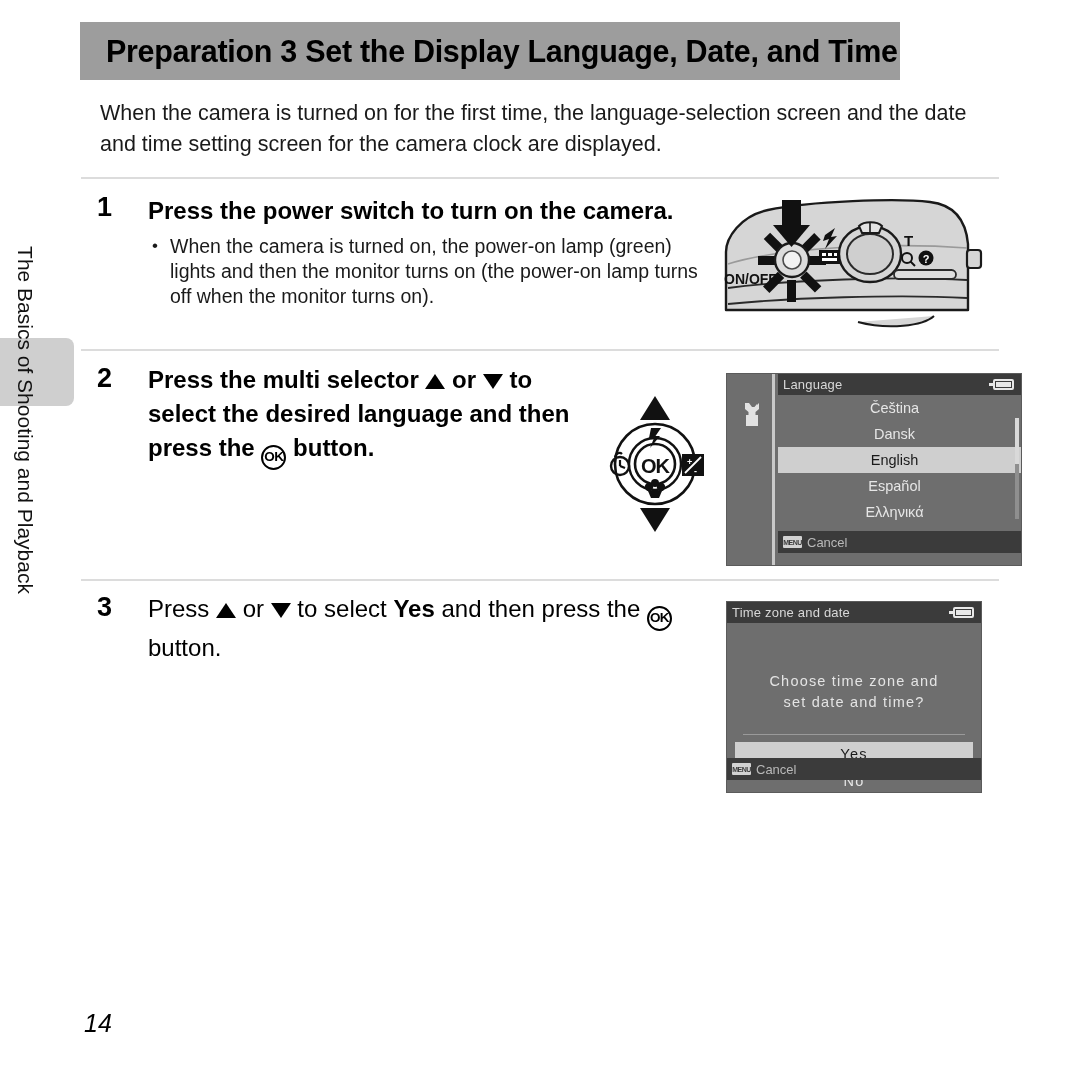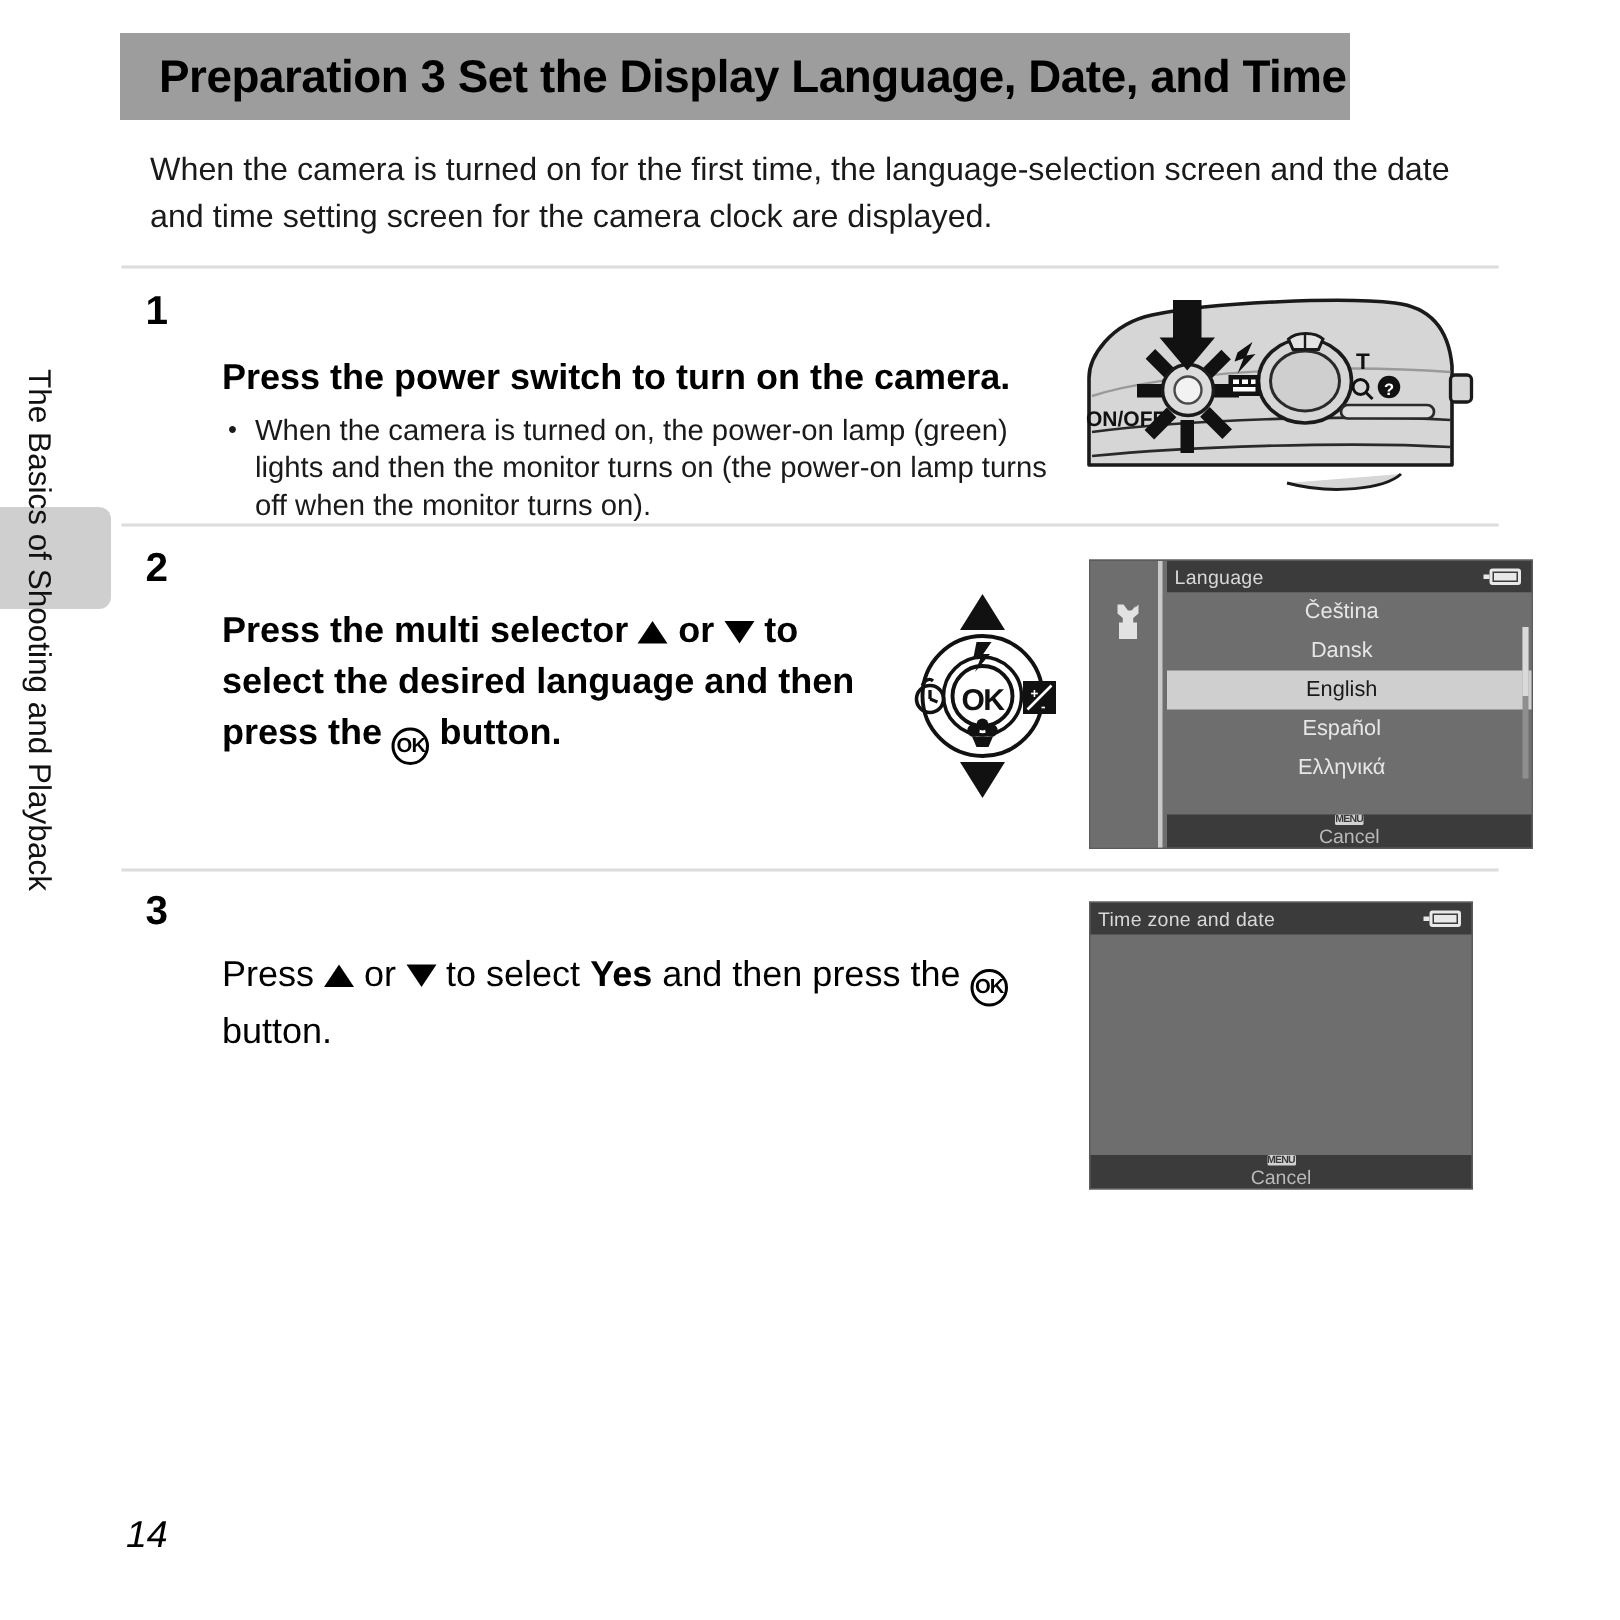--- a/index.html
+++ b/index.html
@@ -38,21 +38,21 @@
     background: #dcdcdc;
   }
   .rule.r1 { top: 177px; }
   .rule.r2 { top: 349px; }
   .rule.r3 { top: 579px; }
 
   
   .step-num {
     position: absolute; font-size: 27px; font-weight: bold; color: #000;
   }
-  .step-body { position: absolute; margin-top: 41px; }
+  .step-body { position: absolute; }
   .step-head {
     font-size: 24px; font-weight: bold; color: #000; line-height: 34px;
   }
   .step-head-light { font-weight: normal; }
   .bullet-list { margin-top: 6px; }
   .bullet {
     position: relative; padding-left: 22px;
     font-size: 19.5px; color: #1a1a1a; line-height: 25px;
   }
   .bullet:before {
@@ -162,22 +162,22 @@
   .scrollbar {
     position: absolute; right: 2px; top: 23px; bottom: 24px;
     width: 4px; background: #8f8f8f;
   }
   .scroll-thumb {
     position: absolute; left: 0; top: 0; width: 4px; height: 46%;
     background: #d9d9d9;
   }
 
   .lcd-footer {
-    position: absolute; left: 0; right: 0; bottom: 0; height: 22px;
-    background: #3b3b3b; display: flex; align-items: center; flex-direction: column;
+    position: absolute; left: 0; right: 0; bottom: 12px; height: 22px;
+    background: #3b3b3b; display: flex; align-items: center;
   }
   .lcd-footer-full { left: 0; }
   .menu-icon {
     width: 19px; height: 12px; margin-left: 5px; margin-right: 5px;
     background: #d2d2d2; border-radius: 1px;
     display: flex; align-items: center; justify-content: center;
     font-size: 7px; color: #3b3b3b; font-weight: bold; letter-spacing: -0.5px;
     font-family: "Liberation Sans", sans-serif; overflow: hidden;
   }
   .footer-label { font-size: 13px; color: #b9b9b9; }
@@ -377,20 +377,29 @@
 
   <div class="lcd lcd-tz">
     <div class="lcd-main" style="left:0;">
       <div class="lcd-titlebar">
         <span class="lcd-title">Time zone and date</span>
         <span class="batt">
             <span class="batt-fill"></span>
           </span>
       </div>
 
+      <div class="tz-body">
+        <div class="tz-question">
+          <div>Choose time zone and</div>
+          <div>set date and time?</div>
+        </div>
+        <div class="tz-divider"></div>
+        <div class="tz-opt tz-yes sel">Yes</div>
+        <div class="tz-opt tz-no">No</div>
+      </div>
 
       <div class="lcd-footer lcd-footer-full">
         <span class="menu-icon">MENU</span>
         <span class="footer-label">Cancel</span>
       </div>
     </div>
   </div>
 
   <div class="tab-block"></div>
   <div class="tab-text-wrap">

